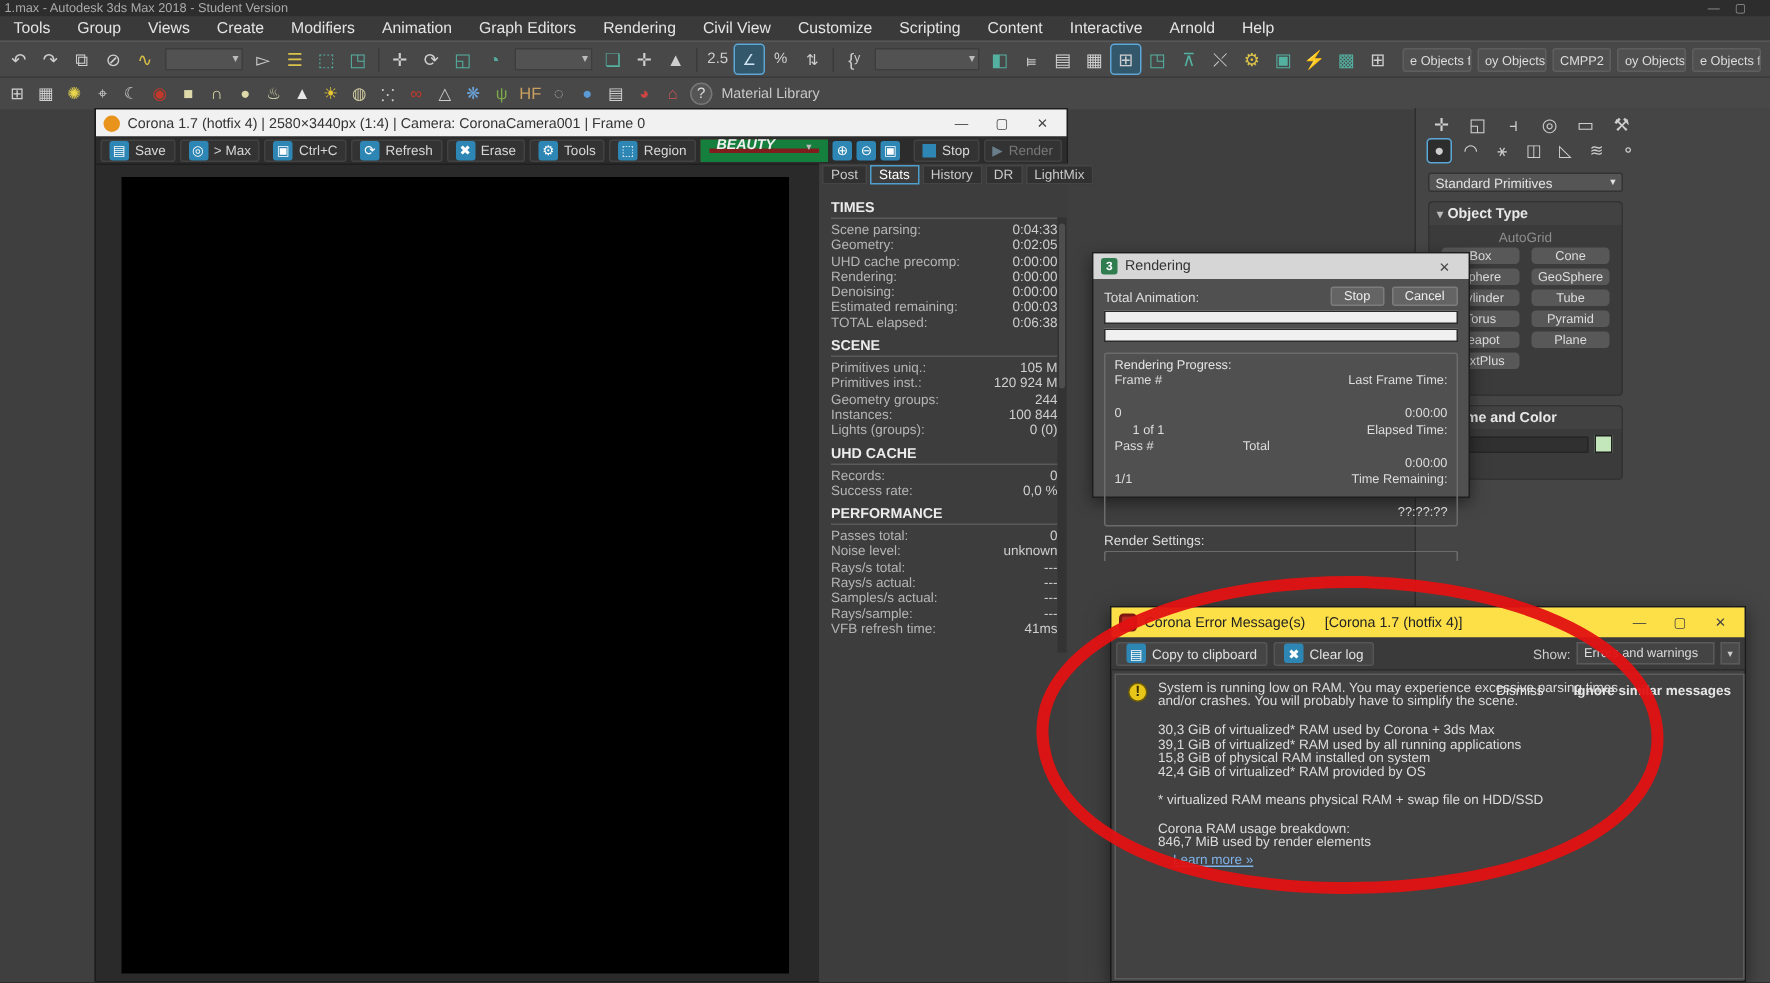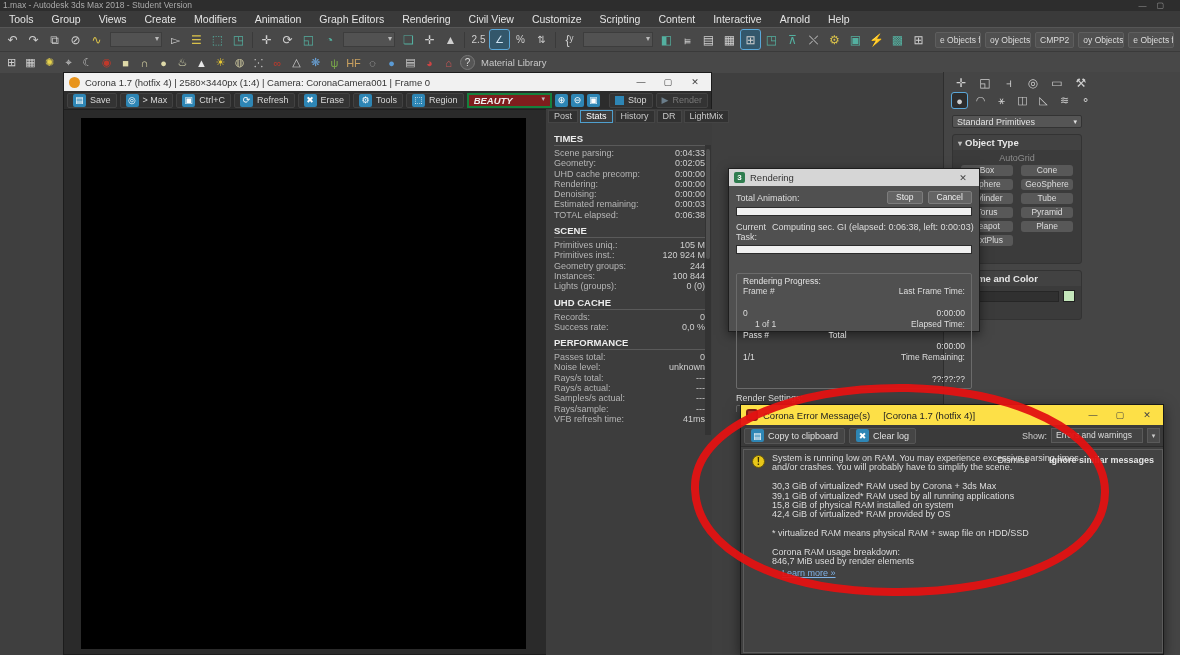--- a/index.html
+++ b/index.html
@@ -34,21 +34,21 @@
   
   .lighttitle{height:18px;background:#f1f1f1;color:#333;display:flex;align-items:center;padding:0 5px;font-size:9.5px;gap:5px}
   .winbtn{width:22px;text-align:center;color:#444;font-size:9px;flex:none}
   .blueico{width:13px;height:13px;background:#2e86b5;border-radius:2px;color:#fff;display:flex;align-items:center;justify-content:center;font-size:9px;flex:none}
 
   
   .vfb{position:absolute;left:63px;top:72px;width:649px;height:583px;background:#2a2a2a;border:1px solid #1c1c1c}
   .vfb-title-icon{width:11px;height:11px;border-radius:50%;background:#e8941c;flex:none}
   .vfb-tools{height:19px;background:#2c2c2c;display:flex;align-items:center;gap:3px;padding:0 3px;border-bottom:1px solid #1f1f1f}
   .vfb-btn{display:flex;align-items:center;gap:4px;background:#333;border:1px solid #424242;border-radius:2px;height:15px;padding:0 5px;color:#d8d8d8;font-size:9px;flex:none}
-  .vfb-pass{flex:1;display:flex;align-items:flex-start;justify-content:space-between;background:#7f1d1d;border:2px solid #15803d;height:15px;padding:0 5px;color:#f0f0f0;font-size:9.5px;font-weight:bold;font-style:italic}
+  .vfb-pass{flex:1;display:flex;align-items:flex-end;justify-content:space-between;background:#7f1d1d;border:6px solid #15803d;height:15px;padding:0 5px;color:#f0f0f0;font-size:9.5px;font-weight:bold;font-style:italic}
   .vfb-black{position:absolute;left:17px;top:45px;width:445px;height:531px;background:#000}
   .vfb-side{position:absolute;left:482px;top:36px;width:166px;height:546px;background:#3d3d3d}
   .vfb-tabs{display:flex;gap:2px;padding:1px 2px;height:15px}
   .vtab{background:#313131;border:1px solid #454545;color:#c8c8c8;font-size:9px;line-height:11px;padding:0 5px;flex:none}
   .vtab.active{border-color:#4f9fce;background:#3d3d3d;color:#fff}
   .stats{padding:4px 7px 0 8px}
   .shead{font-weight:bold;color:#ececec;font-size:9.5px;border-bottom:1px solid #5a5a5a;margin:5px 0 2px;padding-bottom:1px}
   .srow{display:flex;justify-content:space-between;font-size:9px;line-height:10.3px}
   .srow .sl{color:#b5b5b5}.srow .sv{color:#cfcfcf}
   .vscroll{position:absolute;right:1px;top:36px;width:6px;height:290px;background:#333}
@@ -57,21 +57,21 @@
   
   .rdlg{position:absolute;left:728px;top:168px;width:252px;height:164px;background:#505050;border:1px solid #1e1e1e;box-shadow:0 3px 10px rgba(0,0,0,.5)}
   .rdlg .lighttitle{background:#d6d6d6;height:17px}
   .r3ico{width:11px;height:11px;background:#2f7d4f;border-radius:2px;color:#fff;font-size:8px;font-weight:bold;display:flex;align-items:center;justify-content:center;flex:none}
   .rbody{padding:5px 7px;font-size:9px;color:#ddd}
   .rtop{display:flex;align-items:center;justify-content:space-between}
   .rbtns{display:flex;gap:5px}
   .rbtn{background:#646464;border:1px solid #7c7c7c;border-radius:2px;color:#eee;font-size:8.5px;height:13px;line-height:11px;padding:0 8px}
   .pbar{height:9px;background:#f0f0f0;border:1px solid #2c2c2c;margin-top:3px}
   .rtask{margin-top:6px;display:flex;gap:6px}
-  .groupbox{border:1px solid #6b6b6b;border-radius:2px;margin-top:19px;padding:2px 6px 3px;position:relative}
+  .groupbox{border:1px solid #6b6b6b;border-radius:2px;margin-top:7px;padding:2px 6px 3px;position:relative}
   .ggrid{display:flex;justify-content:space-between;font-size:8.5px;line-height:11px}
   .gcolL span{display:block}.gcolR span{display:block;text-align:right}
   .gtotal{align-self:center;font-size:8.5px}
   .rsets{margin-top:4px}
   .gstub{border:1px solid #6b6b6b;border-top-left-radius:2px;border-top-right-radius:2px;border-bottom:none;height:7px;margin-top:2px}
 
   
   .cpanel{position:absolute;left:943px;top:72px;width:237px;height:583px;background:#454545;border-left:1px solid #2e2e2e}
   .crow{display:flex;align-items:center;gap:6px;padding:3px 8px 0}
   .cico{width:18px;height:15px;display:flex;align-items:center;justify-content:center;color:#cfcfcf;font-size:12px;flex:none}
@@ -471,24 +471,20 @@
     </div>
     <div class="rbody">
       <div class="rtop">
         <span>Total Animation:</span>
         <span class="rbtns">
           <span class="rbtn">Stop</span>
           <span class="rbtn">Cancel</span>
         </span>
       </div>
       <div class="pbar"></div>
-      <div class="rtask">
-        <span>Current Task:</span>
-        <span style="white-space:nowrap">Computing sec. GI (elapsed: 0:06:38, left: 0:00:03)</span>
-      </div>
       <div class="pbar"></div>
       <div class="groupbox">
         <div style="font-size:8.5px;color:#e4e4e4">Rendering Progress:</div>
         <div class="ggrid">
           <div class="gcolL">
             <span><span>Frame #</span>&nbsp;&nbsp;<span>0</span></span>
             <span style="padding-left:12px">1 of 1</span>
             <span><span>Pass #</span>&nbsp;&nbsp;<span>1/1</span></span>
           </div>
           <div class="gtotal">Total</div>

